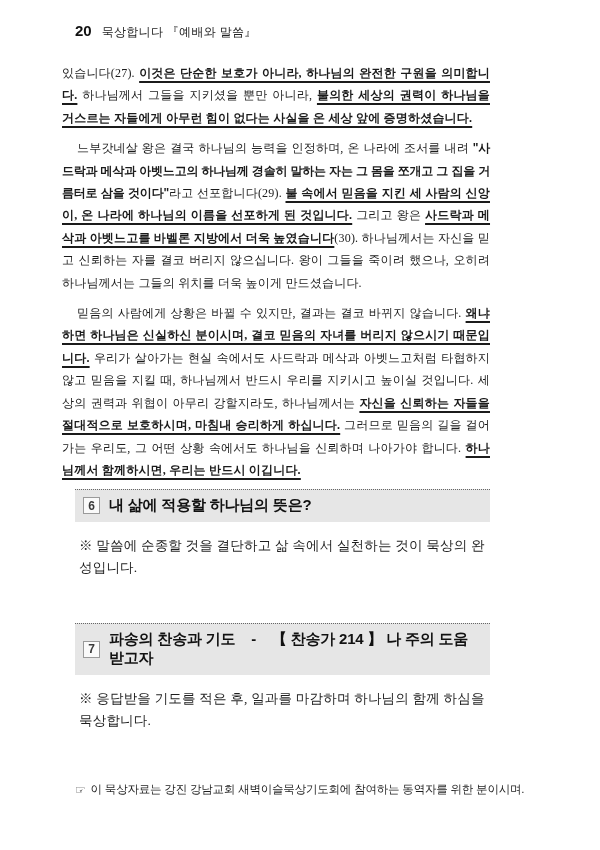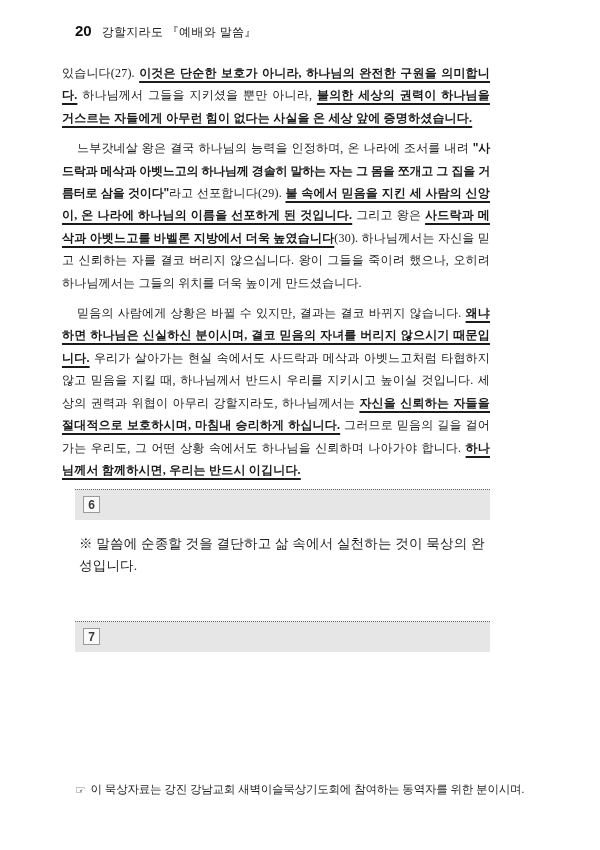--- a/index.html
+++ b/index.html
@@ -111,40 +111,43 @@
   }
   .hand-icon { font-size: 12px; }
 </style>
 </head>
 <body>
 
 <div class="page">
 
   <div class="header">
     <span class="page-num">20</span>
-    <span class="head-title">강할지라도 『예배와 말씀』</span>
+    <span class="head-title">묵상합니다 『예배와 말씀』</span>
   </div>
 
   <div class="body-text">
       <p><span class="seg-normal">있습니다(27). </span><span class="seg-emphasis">이것은 단순한 보호가 아니라, 하나님의 완전한 구원을 의미합니다.</span><span class="seg-normal"> 하나님께서 그들을 지키셨을 뿐만 아니라, </span><span class="seg-emphasis">불의한 세상의 권력이 하나님을 거스르는 자들에게 아무런 힘이 없다는 사실을 온 세상 앞에 증명하셨습니다.</span></p>
       <p class="indent"><span class="seg-normal">느부갓네살 왕은 결국 하나님의 능력을 인정하며, 온 나라에 조서를 내려 </span><span class="seg-quote">"사드락과 메삭과 아벳느고의 하나님께 경솔히 말하는 자는 그 몸을 쪼개고 그 집을 거름터로 삼을 것이다"</span><span class="seg-normal">라고 선포합니다(29). </span><span class="seg-emphasis">불 속에서 믿음을 지킨 세 사람의 신앙이, 온 나라에 하나님의 이름을 선포하게 된 것입니다.</span><span class="seg-normal"> 그리고 왕은 </span><span class="seg-emphasis">사드락과 메삭과 아벳느고를 바벨론 지방에서 더욱 높였습니다</span><span class="seg-normal">(30). 하나님께서는 자신을 믿고 신뢰하는 자를 결코 버리지 않으십니다. 왕이 그들을 죽이려 했으나, 오히려 하나님께서는 그들의 위치를 더욱 높이게 만드셨습니다.</span></p>
       <p class="indent"><span class="seg-normal">믿음의 사람에게 상황은 바뀔 수 있지만, 결과는 결코 바뀌지 않습니다. </span><span class="seg-emphasis">왜냐하면 하나님은 신실하신 분이시며, 결코 믿음의 자녀를 버리지 않으시기 때문입니다.</span><span class="seg-normal"> 우리가 살아가는 현실 속에서도 사드락과 메삭과 아벳느고처럼 타협하지 않고 믿음을 지킬 때, 하나님께서 반드시 우리를 지키시고 높이실 것입니다. 세상의 권력과 위협이 아무리 강할지라도, 하나님께서는 </span><span class="seg-emphasis">자신을 신뢰하는 자들을 절대적으로 보호하시며, 마침내 승리하게 하십니다.</span><span class="seg-normal"> 그러므로 믿음의 길을 걸어가는 우리도, 그 어떤 상황 속에서도 하나님을 신뢰하며 나아가야 합니다. </span><span class="seg-emphasis">하나님께서 함께하시면, 우리는 반드시 이깁니다.</span></p>
     </div>
 
   <div class="section section-6">
     <div class="section-banner">
       <span class="sec-num">6</span>
+      <span class="sec-title">내 삶에 적용할 하나님의 뜻은?</span>
     </div>
     <div class="section-note">※ 말씀에 순종할 것을 결단하고 삶 속에서 실천하는 것이 묵상의 완성입니다.</div>
   </div>
 
   <div class="section section-7">
     <div class="section-banner">
       <span class="sec-num">7</span>
+      <span class="sec-title">파송의 찬송과 기도    -    【 찬송가 214 】 나 주의 도움 받고자</span>
     </div>
+    <div class="section-note">※ 응답받을 기도를 적은 후, 일과를 마감하며 하나님의 함께 하심을 묵상합니다.</div>
   </div>
 
 </div>
 
 <div class="footer">
   <span class="hand-icon">☞</span>
   <span>이 묵상자료는 강진 강남교회 새벽이슬묵상기도회에 참여하는 동역자를 위한 분이시며.</span>
 </div>
 
 </body></html>

